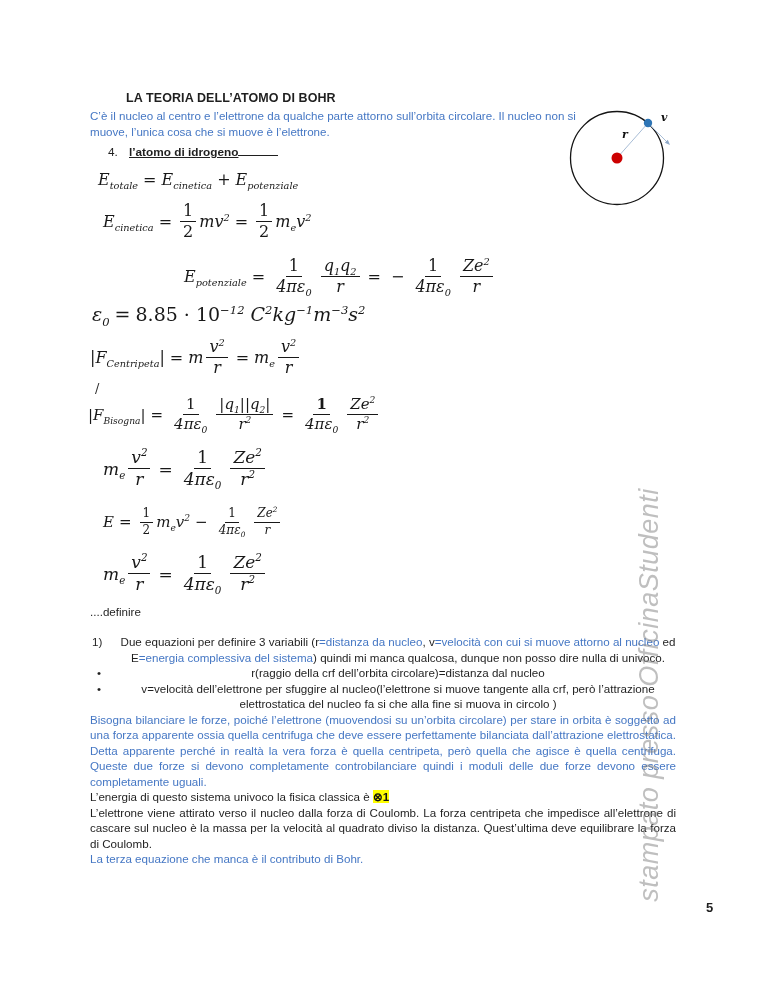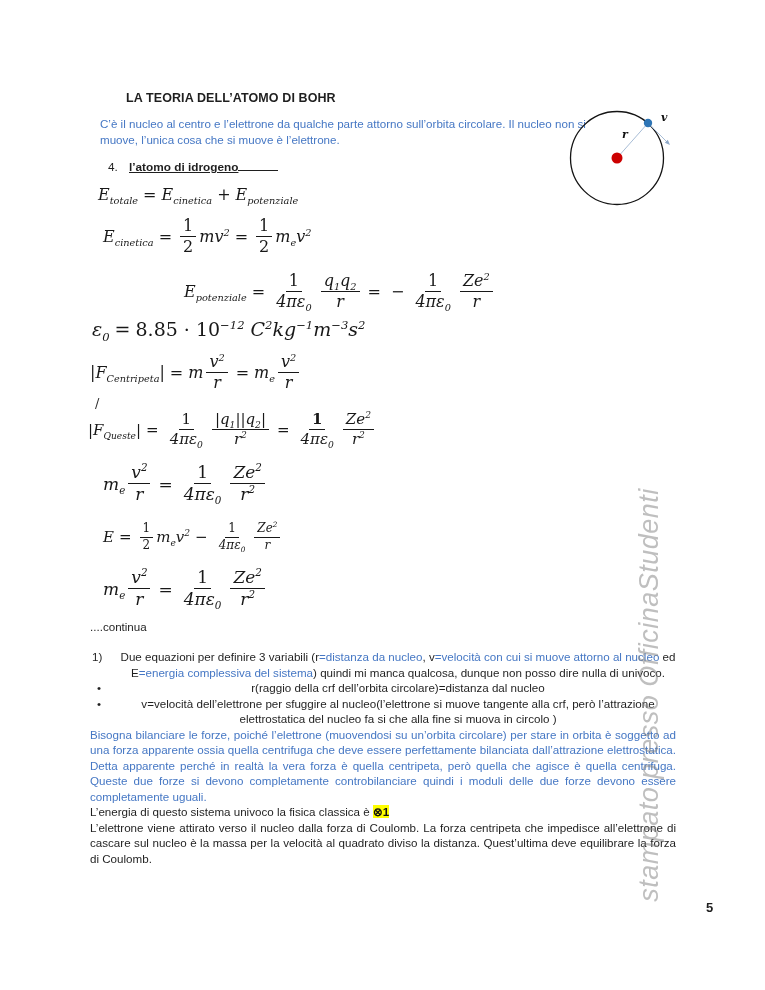--- a/index.html
+++ b/index.html
@@ -1,21 +1,21 @@
 <!DOCTYPE html>
 <html><head>
 <meta charset="utf-8">
 <style>
   html,body{margin:0;padding:0;background:#ffffff;}
   .page{position:relative;width:765px;height:990px;background:#ffffff;overflow:hidden;
         font-family:"Liberation Sans",sans-serif;color:#1f1f1f;}
   .content{padding:91px 89px 0 90px;}
   h1.title{font-size:12.5px;line-height:15px;margin:0 0 2px 0;font-weight:bold;letter-spacing:0.1px;padding-left:36px;}
   .blue{color:#4577C4;}
-  p.intro{margin:10px;max-width:500px;font-size:11.6px;line-height:15.5px;}
+  p.intro{margin:0;max-width:500px;font-size:11.6px;line-height:15.5px;}
   .heading4{margin:3px 0 0 18px;font-size:11.8px;line-height:16px;}
   .heading4 .num{display:inline-block;width:21px;}
   .heading4 .lbl{font-weight:bold;text-decoration:underline;}
   .tab-underline{display:inline-block;width:40px;border-bottom:1.4px solid #1f1f1f;height:13px;}
 
   
   .formula{display:flex;align-items:center;font-family:"DejaVu Serif",serif;color:#181818;
            font-size:16px;width:max-content;}
   .formula .var{font-style:italic;text-align:right;}
   .formula .up{font-style:normal;}
@@ -190,21 +190,21 @@
           </span>
           <span class="den">
             <span class="var">r</span>
           </span>
         </span>
       </div>
     <div class="f6wrap">
       <span class="tick">/</span>
       <div class="formula f6">
           <span class="up">|</span>
-          <span class="var">F<sub>Queste</sub></span>
+          <span class="var">F<sub>Bisogna</sub></span>
           <span class="up">|</span>
           <span class="op">=</span>
           <span class="frac">
             <span class="num">
               <span class="up">1</span>
             </span>
             <span class="den">
               <span class="var">4πε<sub>0</sub></span>
             </span>
           </span>
@@ -318,34 +318,35 @@
         <span class="frac">
           <span class="num">
             <span class="var">Ze<sup>2</sup></span>
           </span>
           <span class="den">
             <span class="var">r<sup>2</sup></span>
           </span>
         </span>
       </div>
 
-    <div class="continua">....continua</div>
+    <div class="continua">....definire</div>
 
     <div class="li first body-txt">
       <span class="marker">1)</span>
       <div class="litext just"><span class="seg-k">Due equazioni per definire 3 variabili (r</span><span class="seg-b">=distanza da nucleo</span><span class="seg-k">, v</span><span class="seg-b">=velocità con cui si muove attorno al nucleo</span><span class="seg-k"> ed E</span><span class="seg-b">=energia complessiva del sistema</span><span class="seg-k">) quindi mi manca qualcosa, dunque non posso dire nulla di univoco.</span></div>
     </div>
     <div class="li body-txt">
       <span class="marker bullet">•</span>
       <div class="litext"><span class="seg-k">r(raggio della crf dell’orbita circolare)=distanza dal nucleo</span></div>
     </div>
     <div class="li body-txt">
       <span class="marker bullet">•</span>
       <div class="litext just"><span class="seg-k">v=velocità dell’elettrone per sfuggire al nucleo(l’elettrone si muove tangente alla crf, però l’attrazione elettrostatica del nucleo fa si che alla fine si muova in circolo )</span></div>
     </div>
 
     <div class="body-txt just"><span class="seg-b">Bisogna bilanciare le forze, poiché l’elettrone (muovendosi su un’orbita circolare) per stare in orbita è soggetto ad una forza apparente ossia quella centrifuga che deve essere perfettamente bilanciata dall’attrazione elettrostatica. Detta apparente perché in realtà la vera forza è quella centripeta, però quella che agisce è quella centrifuga. Queste due forze si devono completamente controbilanciare quindi i moduli delle due forze devono essere completamente uguali.</span></div>
     <div class="body-txt"><span class="seg-k">L’energia di questo sistema univoco la fisica classica è </span><span class="seg-hl">⊗1</span></div>
     <div class="body-txt just"><span class="seg-k">L’elettrone viene attirato verso il nucleo dalla forza di Coulomb. La forza centripeta che impedisce all’elettrone di cascare sul nucleo è la massa per la velocità al quadrato diviso la distanza. Quest’ultima deve equilibrare la forza di Coulomb.</span></div>
+    <div class="body-txt"><span class="seg-b">La terza equazione che manca è il contributo di Bohr.</span></div>
   </div>
 
   <div class="pagenum">5</div>
 </div>
 
 </body></html>

